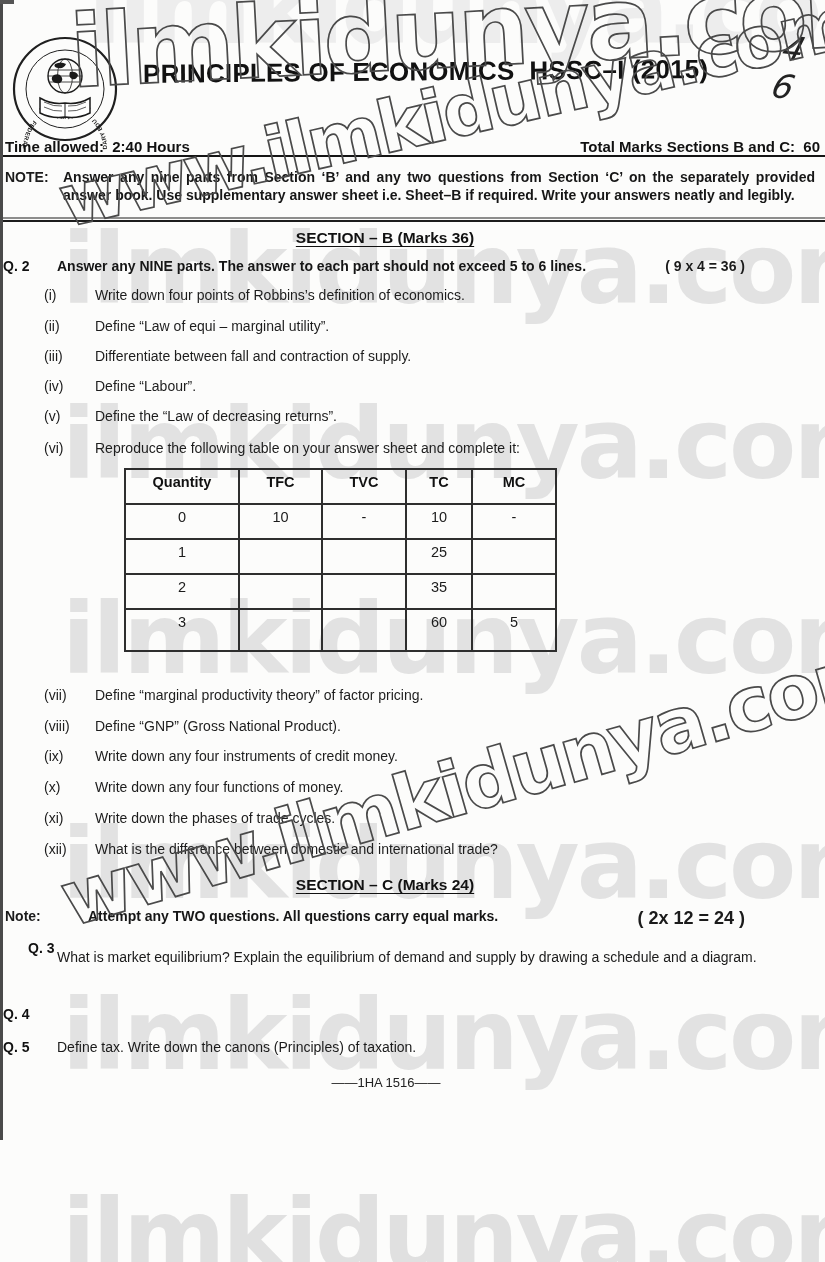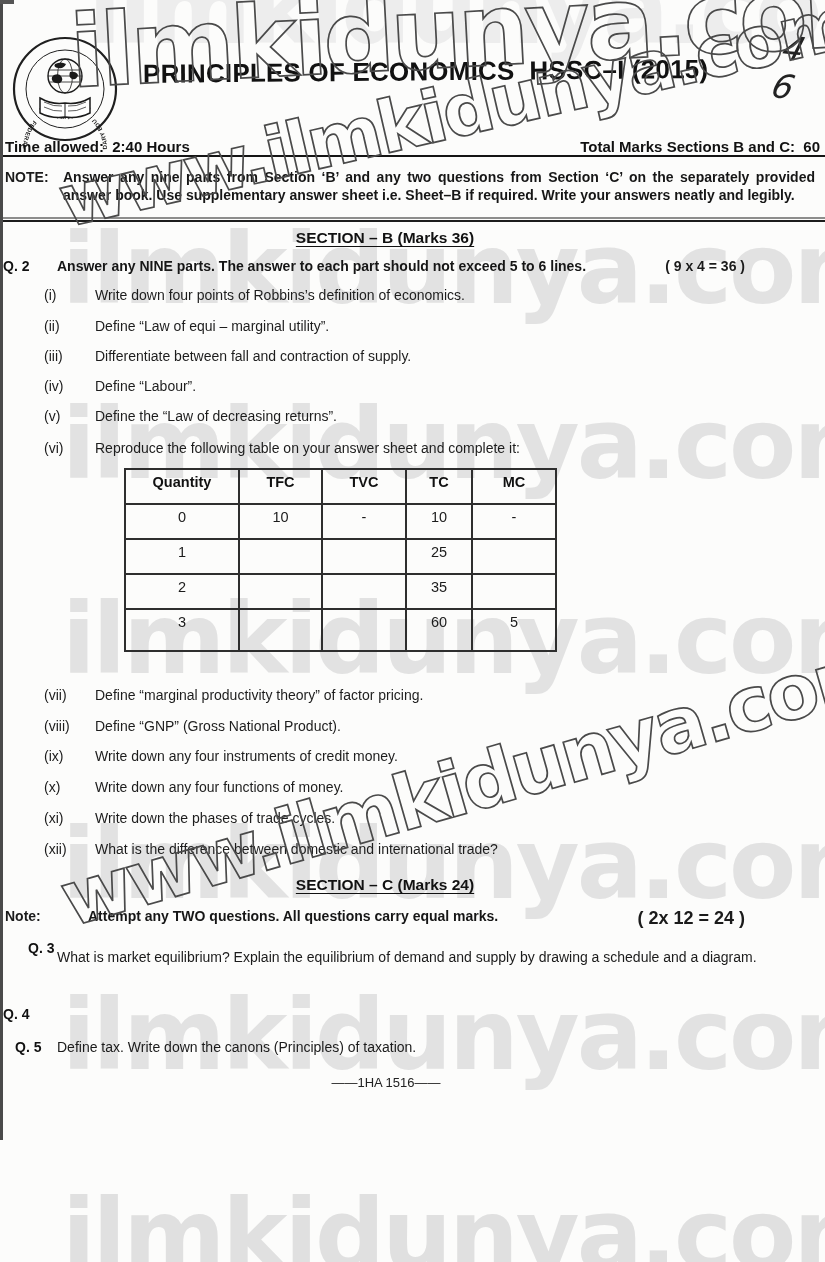--- a/index.html
+++ b/index.html
@@ -89,21 +89,21 @@
   td{height:29px;}
   tr.last td{height:36px;}
   
   .notec-label{left:5px;top:908px;font-size:14px;font-weight:bold;}
   .notec-text{left:88px;top:908px;font-size:14px;font-weight:bold;color:#161616;}
   .notec-marks{right:80px;top:908px;font-size:18px;font-weight:bold;}
   .q3-label{left:12px;top:940px;padding-left:16px;}
   .q3-text{left:57px;top:940px;width:700px;font-size:14px;line-height:35px;}
   .q4-label{left:3px;top:1006px;}
   .q4-text{left:57px;top:1006px;font-size:14px;white-space:nowrap;}
-  .q5-label{left:3px;top:1039px;padding-left:12px;}
+  .q5-label{left:3px;top:1039px;}
   .q5-text{left:57px;top:1039px;font-size:14px;white-space:nowrap;}
   .footer{left:0;top:1067px;width:772px;text-align:center;font-size:13px;color:#222;margin-top:8px;}
 </style>
 </head>
 <body>
 
 <div id="page">
 
   <div class="wm-gray wm-g0">ilmkidunya.com</div>
   <div class="wm-gray wm-g1">ilmkidunya.com</div>

